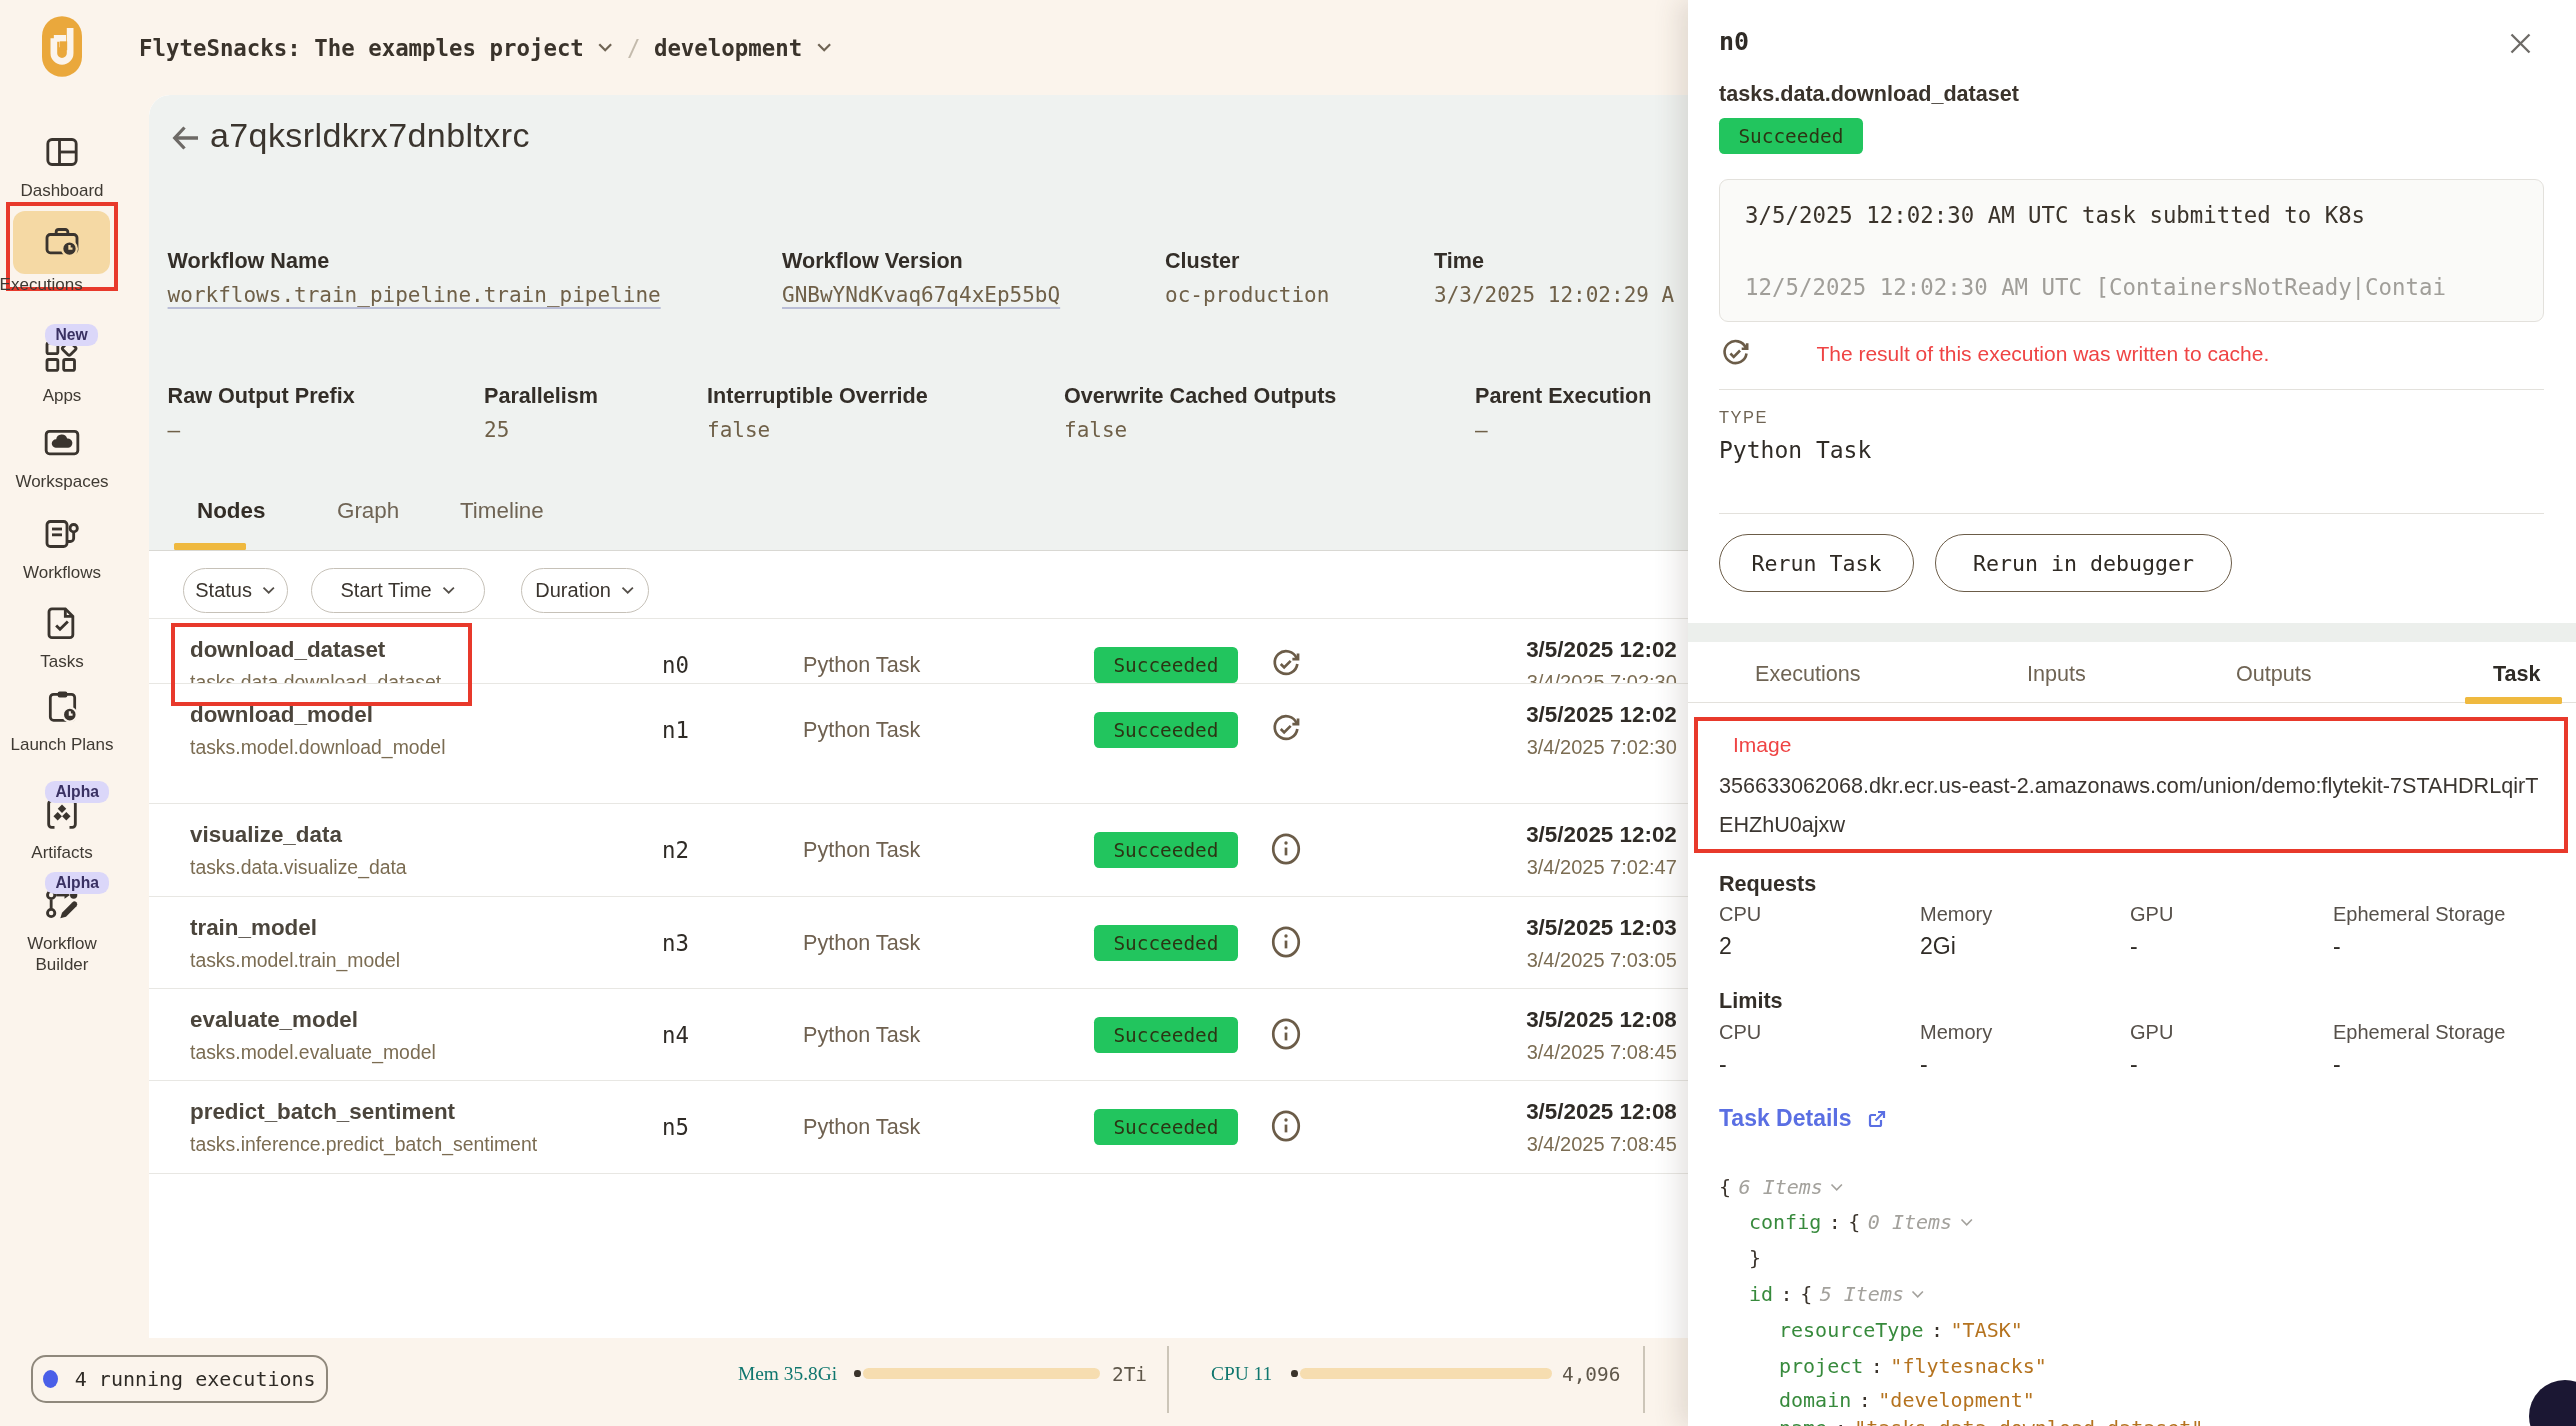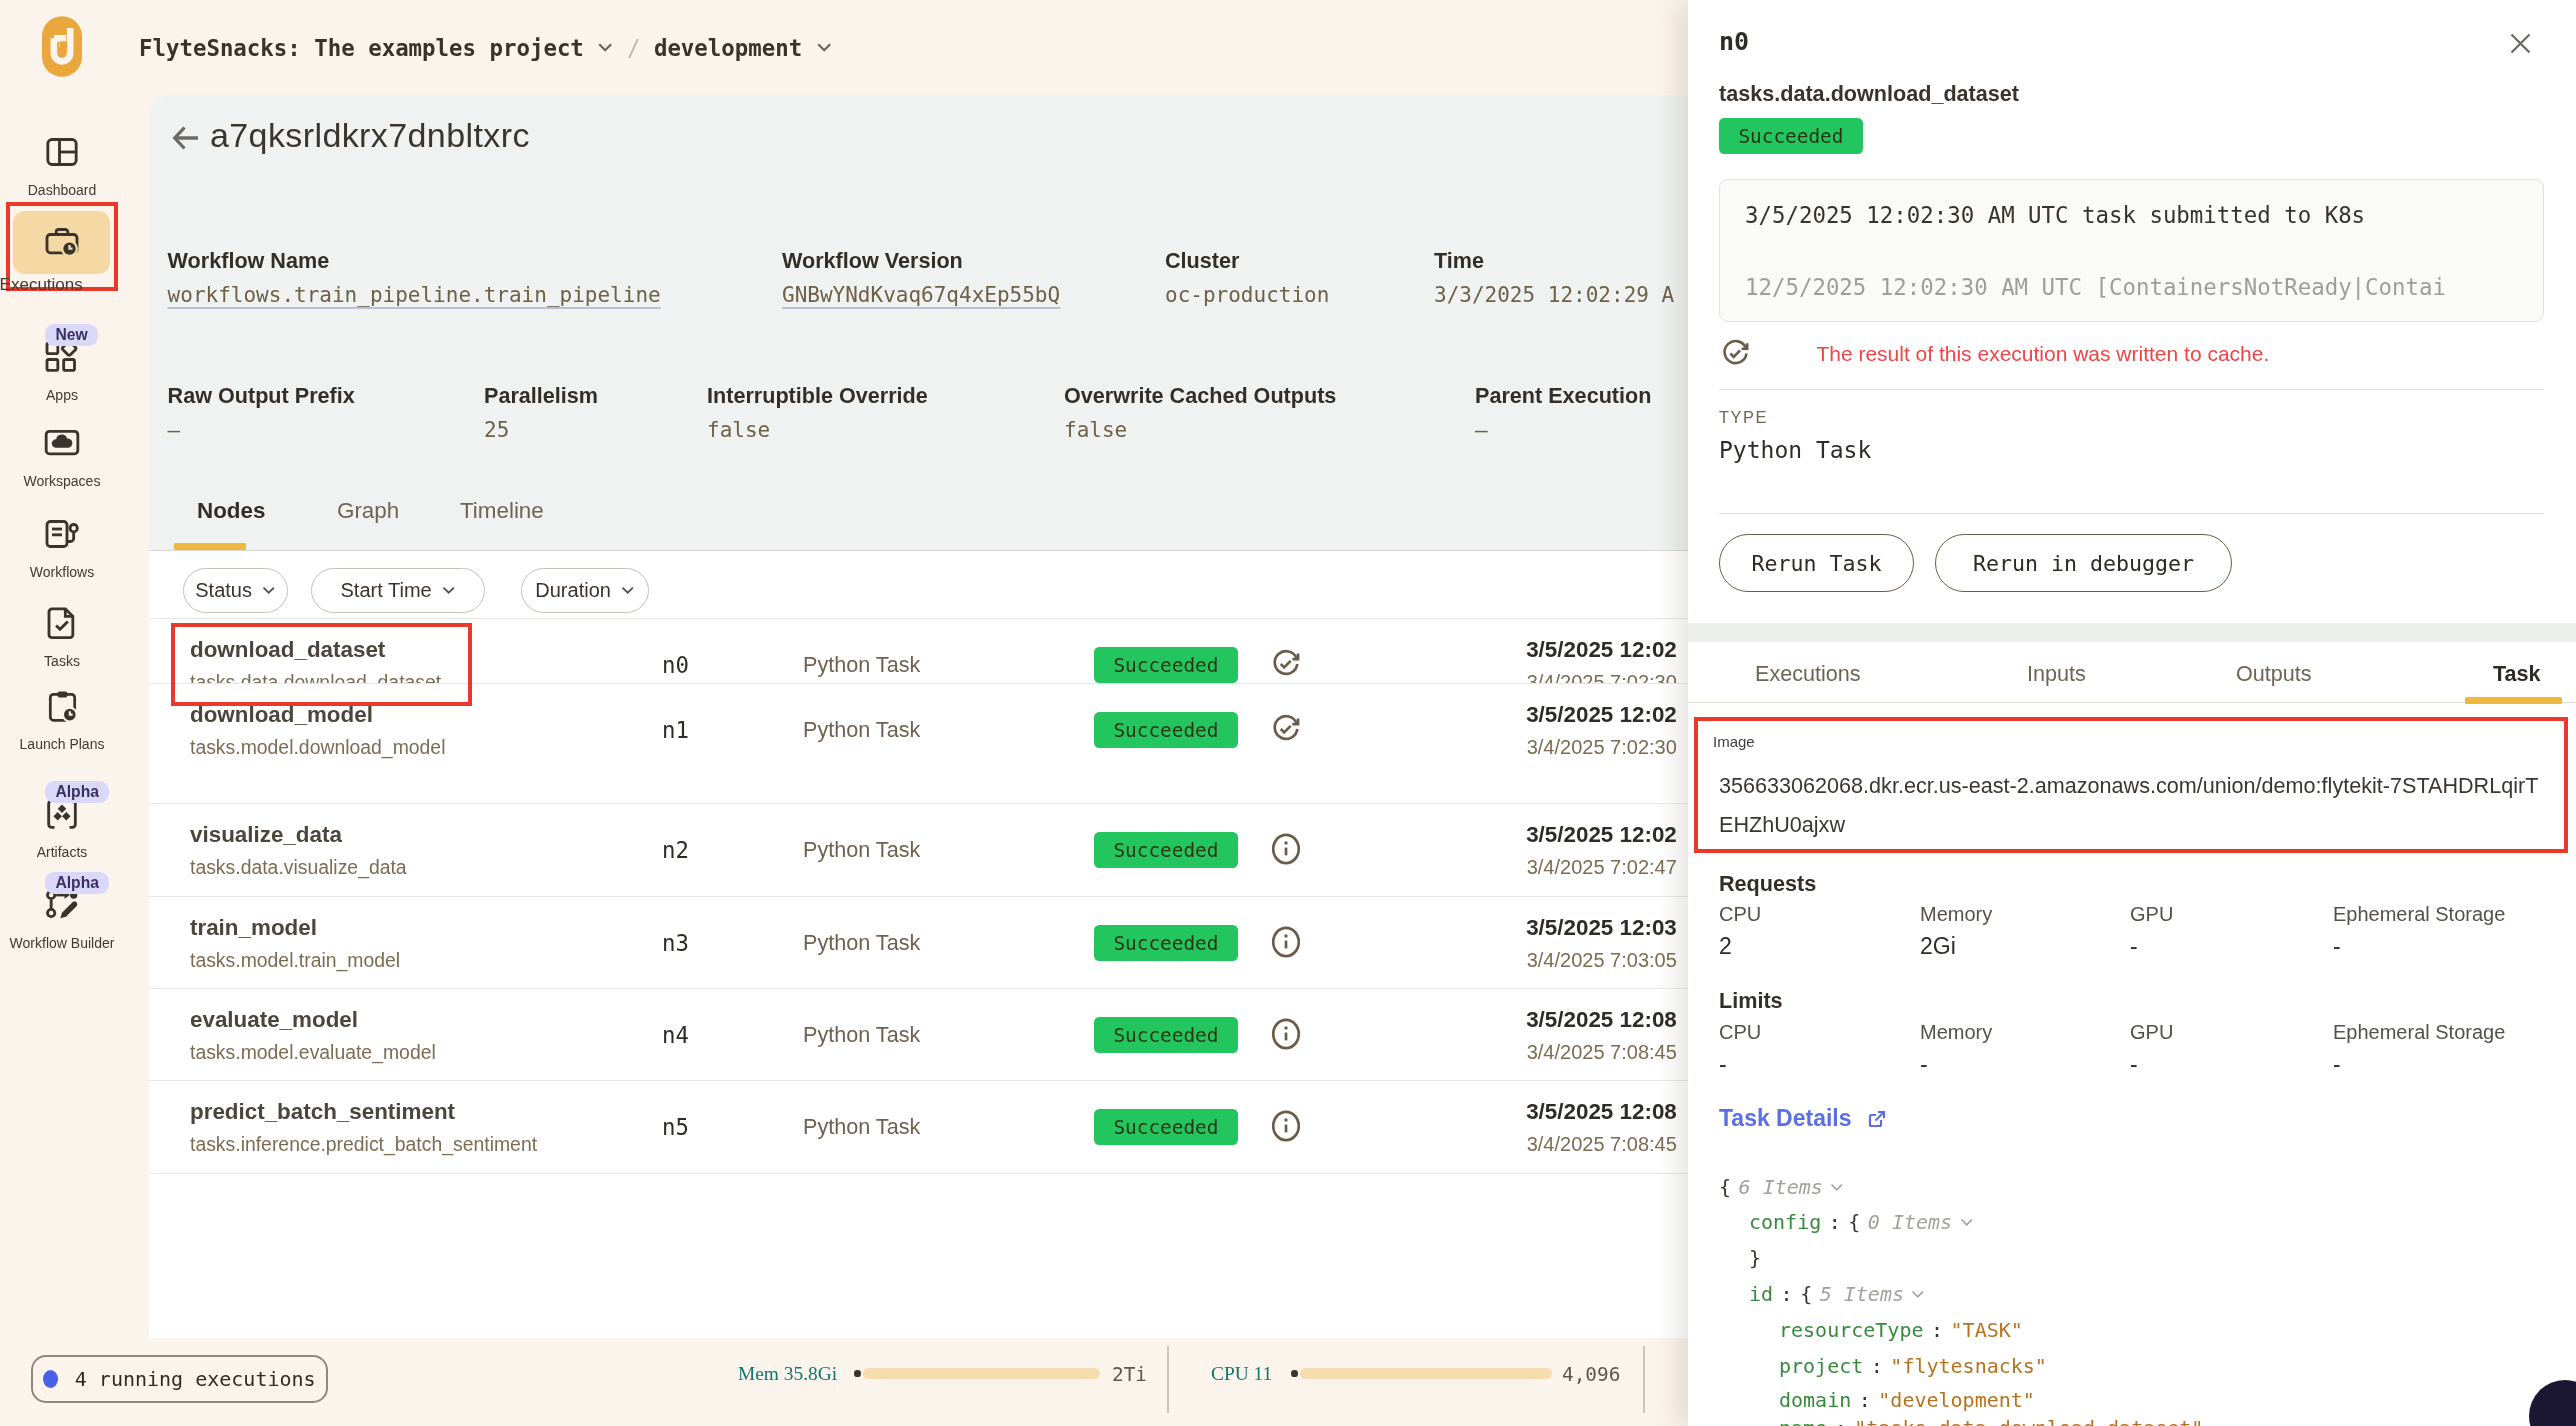--- a/index.html
+++ b/index.html
@@ -16,21 +16,21 @@
   .topbar { position:absolute; left:0; top:0; width:1688px; height:95px; background:#FBF4EC; }
   .logo { position:absolute; left:42px; top:16.4px; }
   .breadcrumb { position:absolute; left:139px; top:0; height:95px; display:flex; align-items:center; gap:13.4px;
                 font-family:"DejaVu Sans Mono", monospace; font-size:22.4px; font-weight:600; color:#3A332B; }
   .breadcrumb .sep { color:#C3BAAC; font-weight:400; }
   .chev { display:inline-block; }
 
   
   .sidebar { position:absolute; left:0; top:95px; width:124px; height:1243px; background:#FBF4EC; }
   .sitem { position:absolute; left:0; width:124px; text-align:center; }
-  .sitem .slabel { display:block; font-size:14px; color:#3F3A33; line-height:21.6px; margin-top:4.5px; }
+  .sitem .slabel { display:block; font-size:17px; color:#3F3A33; line-height:21.6px; margin-top:4.5px; }
   .sicon { display:inline-block; }
   .sbadge { position:absolute; left:45px; top:-13.4px; background:#DBD7F9; color:#3A3163; font-size:15.7px; font-weight:bold;
             padding:2.2px 10.4px; border-radius:9.7px; z-index:2; }
   .exec-wrap { position:absolute; left:6px; top:107px; width:112px; height:89px; border:4.5px solid #E8392B; }
   .exec-pill { position:absolute; left:3px; top:4.5px; width:97px; height:63px; background:#F5D9A4; border-radius:12px;
                display:flex; align-items:center; justify-content:center; }
   .exec-label { position:absolute; left:-10.4px; right:-10.4px; top:69px; font-size:17px; color:#3F3A33; }
 
   
   .card { position:absolute; left:149px; top:95px; width:1539px; height:1243px; background:#fff;
@@ -97,21 +97,21 @@
   .p-type-value { position:absolute; left:31px; top:437px; font-family:"DejaVu Sans Mono", monospace; font-size:23px; color:#2F2B26; }
   .p-btn { position:absolute; top:534px; height:58px; border:1.9px solid #6B5C48; border-radius:30px; background:#fff;
            display:flex; align-items:center; justify-content:center;
            font-family:"DejaVu Sans Mono", monospace; font-size:21.6px; color:#2F2A24; cursor:pointer; }
   .p-strip { position:absolute; left:0; top:623px; width:100%; height:19.4px; background:#ECEFEC; }
   .p-tabs { position:absolute; left:0; top:643px; width:100%; height:60px; border-bottom:0.7px solid #E3E1DC; }
   .p-tab { position:absolute; top:18px; font-size:21.6px; color:#6F6454; cursor:pointer; }
   .p-tab.active { color:#2F2B26; font-weight:bold; }
   .p-tab-underline { position:absolute; left:777px; top:54px; width:97px; height:6.7px; background:#EFB93F; border-radius:1.5px; }
 
-  .img-label { position:absolute; left:25px; top:733px; font-size:15px; color:#404040; }
+  .img-label { position:absolute; left:45px; top:733px; font-size:21px; color:#ef4444; }
   .img-value { position:absolute; left:31px; top:766px; width:820px; font-size:21.6px; line-height:39px; color:#3B3631; word-break:break-all; }
   .sec-label { position:absolute; left:31px; font-size:21.6px; font-weight:bold; color:#332E28; }
   .res-h { position:absolute; font-size:20px; color:#56504A; white-space:nowrap; }
   .res-v { position:absolute; font-size:23px; color:#2F2B26; }
   .task-details { position:absolute; left:31px; top:1105px; display:flex; align-items:center; gap:13.4px;
                   font-size:23px; font-weight:600; color:#5A6FE3; cursor:pointer; }
 
   .jline { position:absolute; font-family:"DejaVu Sans Mono", monospace; font-size:20px; white-space:nowrap; display:flex; align-items:center; gap:7.5px; }
   .j-brace { color:#3A332B; }
   .j-count { color:#A3A19C; font-style:italic; }

